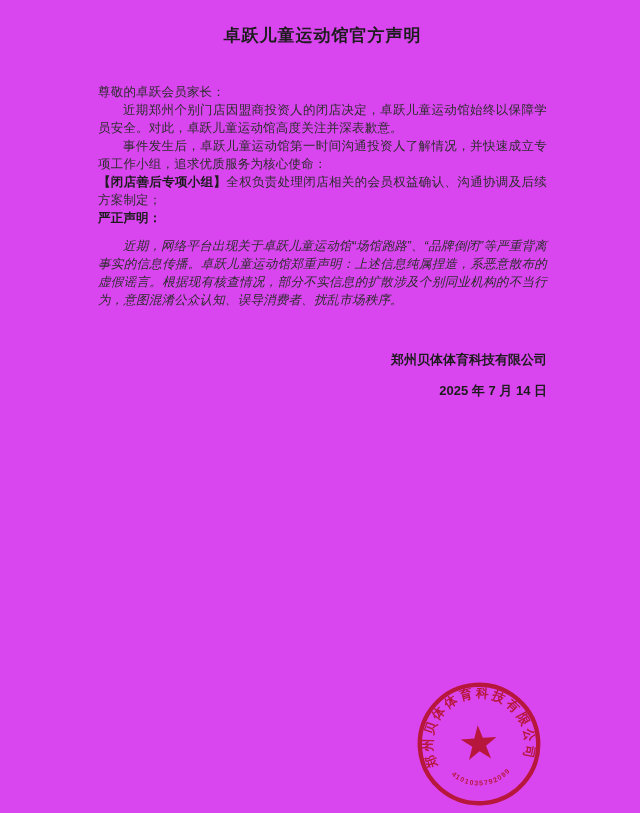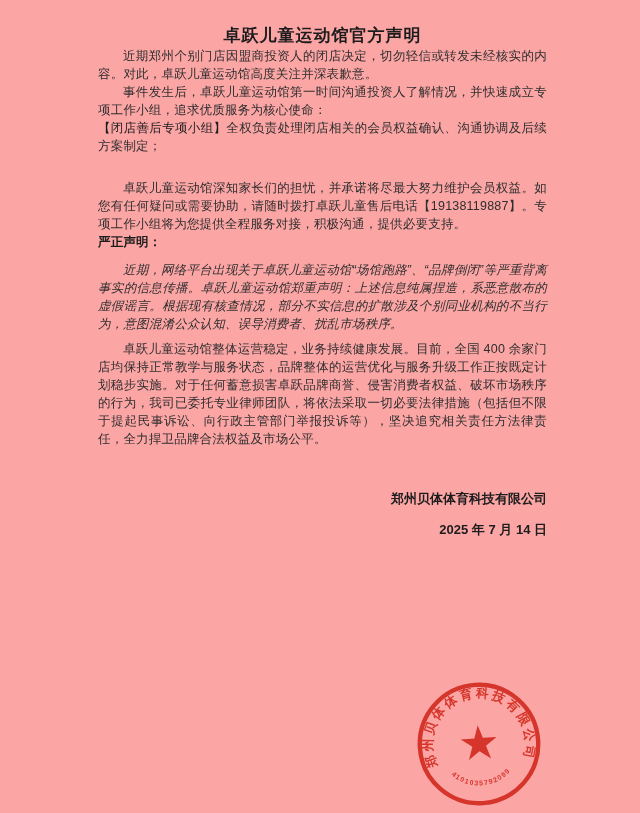--- a/index.html
+++ b/index.html
@@ -5,21 +5,21 @@
   html, body { margin: 0; padding: 0; }
   body {
     font-family: "Liberation Sans", "DejaVu Sans", sans-serif;
     background: #e9e9e9;
   }
   .page {
     position: relative;
     width: 640px;
     height: 813px;
     margin: 0 auto;
-    background: #fca5a5;
+    background: #d946ef;
     color: #2e2e2e;
     overflow: hidden;
   }
   .content {
     position: absolute;
     left: 98px;
     top: 0;
     width: 449px;
   }
   .doc-title {
@@ -32,21 +32,21 @@
   }
   .body-text p {
     margin: 0;
     font-size: 12.5px;
     line-height: 18px;
     text-align: justify;
     letter-spacing: 0.2px;
   }
   .greeting { margin-top: 36px !important; }
   .indent { text-indent: 2em; }
-  .lead-bold { font-weight: normal; color: #1c1c1c; }
+  .lead-bold { font-weight: bold; color: #1c1c1c; }
   .p-promise { margin-top: 24px !important; }
   .stern-heading {
     margin: 30px 0 0 0;
     font-size: 13px;
     font-weight: bold;
     color: #1c1c1c;
   }
   .p-rumor { margin-top: 10px !important; font-style: italic; }
   .p-appeal { margin-top: 6px !important; }
   .p-operation { margin-top: 7px !important; }
@@ -83,37 +83,36 @@
 </style>
 </head>
 <body>
 
 <div class="page">
   <div class="content">
 
     <h1 class="doc-title">卓跃儿童运动馆官方声明</h1>
 
     <div class="body-text">
+      <p class="greeting">尊敬的卓跃会员家长：</p>
 
 
-      <p class="indent">近期郑州个别门店因盟商投资人的闭店决定，切勿轻信或转发未经核实的内容。对此，卓跃儿童运动馆高度关注并深表歉意。</p>
+      <p class="indent">近期郑州个别门店因盟商投资人的闭店决定，卓跃儿童运动馆始终以保障学员安全。对此，卓跃儿童运动馆高度关注并深表歉意。</p>
 
       <p class="indent">事件发生后，卓跃儿童运动馆第一时间沟通投资人了解情况，并快速成立专项工作小组，追求优质服务为核心使命：</p>
 
       <p><span class="lead-bold">【闭店善后专项小组】</span><span>全权负责处理闭店相关的会员权益确认、沟通协调及后续方案制定；</span></p>
 
 
-      <p class="indent p-promise">卓跃儿童运动馆深知家长们的担忧，并承诺将尽最大努力维护会员权益。如您有任何疑问或需要协助，请随时拨打卓跃儿童售后电话【19138119887】。专项工作小组将为您提供全程服务对接，积极沟通，提供必要支持。</p>
 
       <p class="stern-heading">严正声明：</p>
 
       <p class="indent p-rumor">近期，网络平台出现关于卓跃儿童运动馆“场馆跑路”、“品牌倒闭”等严重背离事实的信息传播。卓跃儿童运动馆郑重声明：上述信息纯属捏造，系恶意散布的虚假谣言。根据现有核查情况，部分不实信息的扩散涉及个别同业机构的不当行为，意图混淆公众认知、误导消费者、扰乱市场秩序。</p>
 
 
-      <p class="indent p-operation">卓跃儿童运动馆整体运营稳定，业务持续健康发展。目前，全国 400 余家门店均保持正常教学与服务状态，品牌整体的运营优化与服务升级工作正按既定计划稳步实施。对于任何蓄意损害卓跃品牌商誉、侵害消费者权益、破坏市场秩序的行为，我司已委托专业律师团队，将依法采取一切必要法律措施（包括但不限于提起民事诉讼、向行政主管部门举报投诉等），坚决追究相关责任方法律责任，全力捍卫品牌合法权益及市场公平。</p>
 
     </div>
 
     <div class="signature">
       <div class="company">郑州贝体体育科技有限公司</div>
       <div class="date">2025 年 7 月 14 日</div>
     </div>
   </div>
 
   <svg class="seal" viewBox="0 0 200 200" xmlns="http://www.w3.org/2000/svg">

